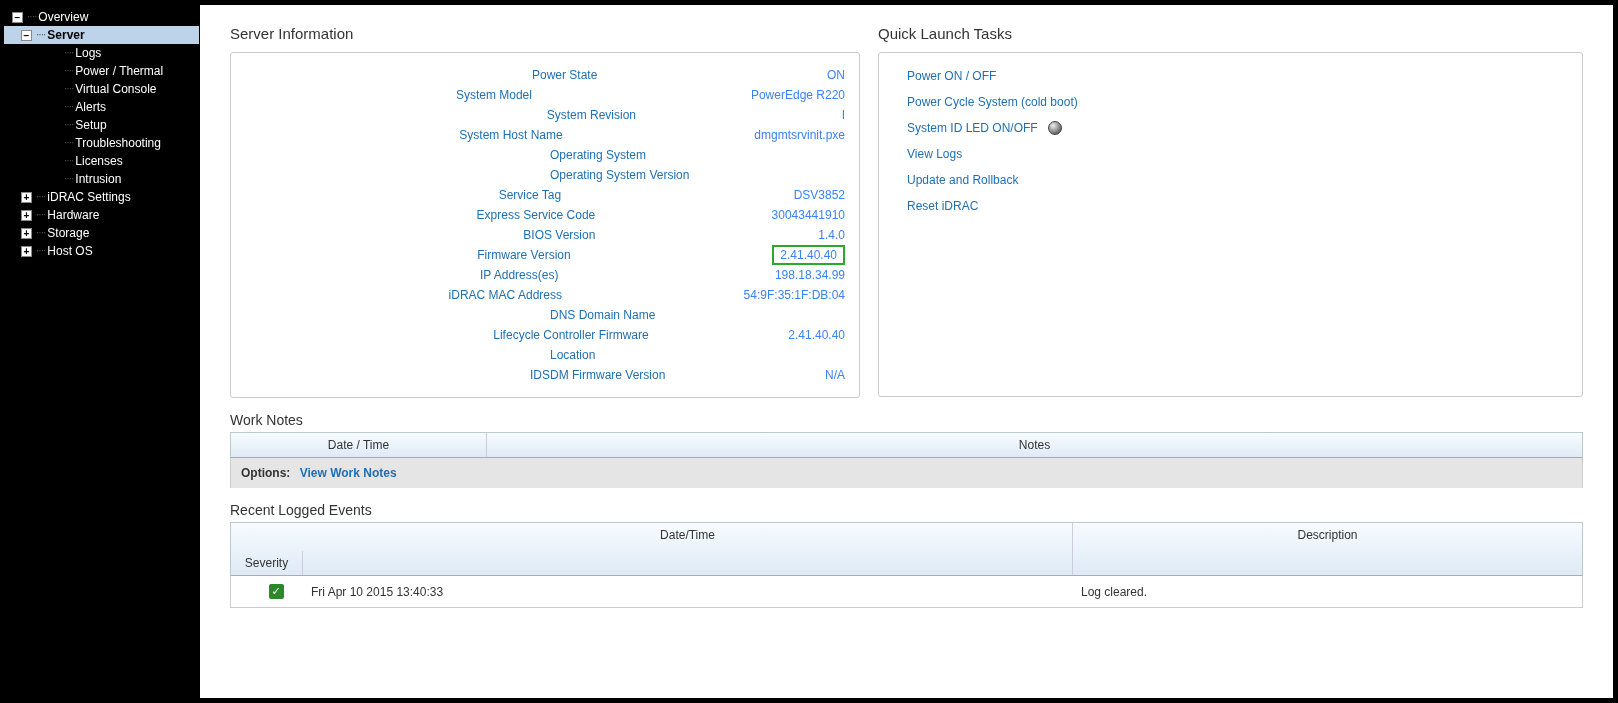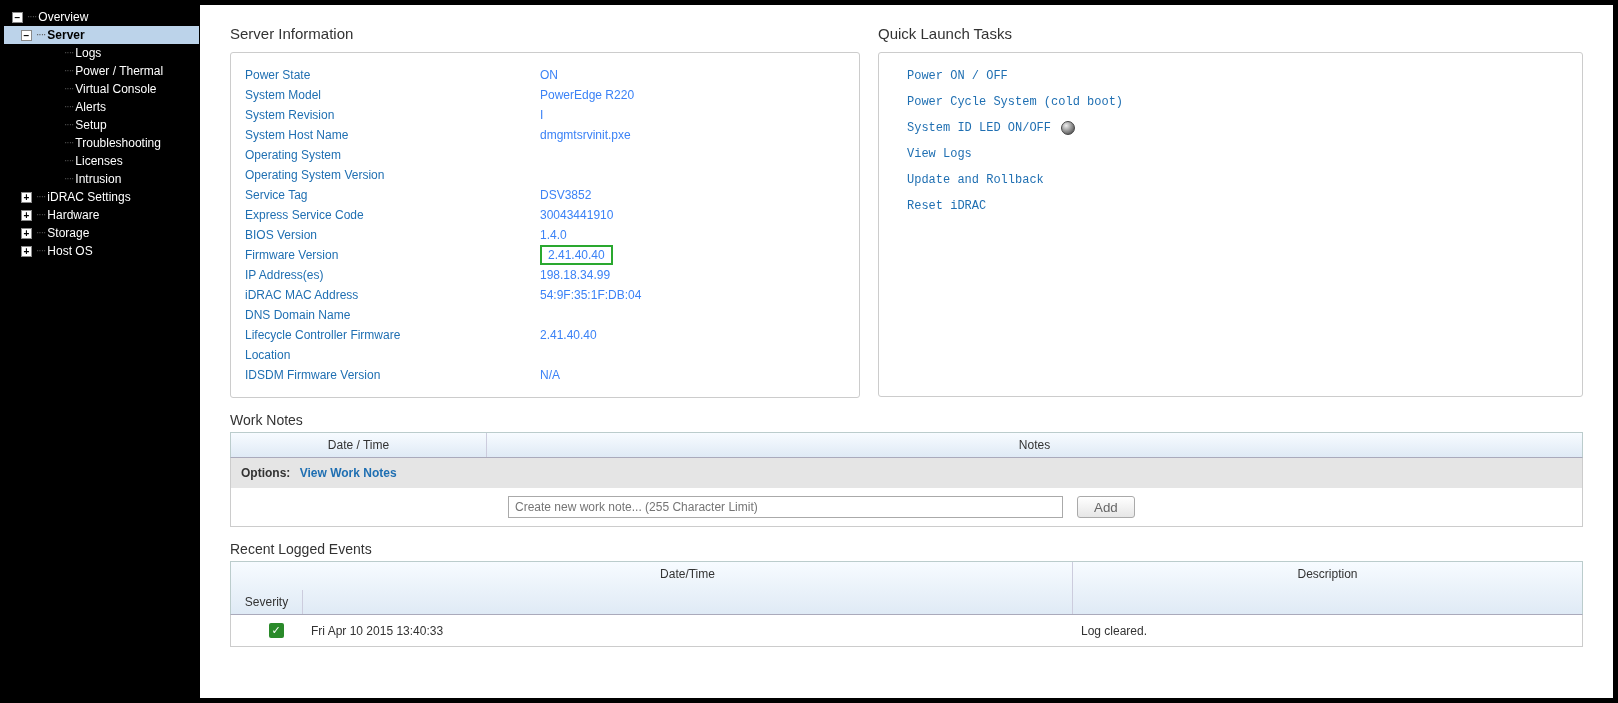--- a/index.html
+++ b/index.html
@@ -14,22 +14,22 @@
 .tree-item.lvl1 { padding-left: 35px; }
 .tree-item.lvl2 { padding-left: 60px; }
 .dots { color: #555; letter-spacing: -1px; margin-right: 2px; font-size: 10px; position: relative; top: -1px; }
 .main { flex: 1; background: #fff; padding: 20px 30px 10px 30px; overflow: auto; border: 1px solid #000; }
 .row-top { display: flex; gap: 18px; }
 .panel { border: 1px solid #ccc; border-radius: 3px; }
 .panel-title { font-size: 15px; font-weight: normal; color: #333; margin-bottom: 10px; }
 .server-info { flex: 0 0 630px; }
 .server-info .panel { padding: 12px 14px; }
 .quick-launch { flex: 1; }
-.quick-launch .panel { padding: 10px 28px; min-height: 345px; font-family: Liberation Mono, monospace; }
-.kv-row { display: flex; min-height: 20px; align-items: center; }
+.quick-launch .panel { padding: 10px 28px; min-height: 345px; }
+.kv-row { display: flex; min-height: 20px; align-items: center; justify-content: flex-end; }
 .kv-row .k { width: 295px; color: #1f6fb2; cursor: pointer; }
 .kv-row .v { color: #3b82f6; }
 .kv-row .v.highlight { border: 2px solid #2aa82f; padding: 1px 6px; }
 .ql-link { color: #1f6fb2; cursor: pointer; display: block; padding: 6px 0; }
 .ql-link.with-icon { display: flex; align-items: center; gap: 10px; }
 .led { width: 14px; height: 14px; border-radius: 50%; background: radial-gradient(circle at 35% 30%, #eee 0%, #888 55%, #333 100%); border: 1px solid #444; display: inline-block; }
 .section-title { font-size: 14px; color: #333; margin: 14px 0 4px 0; }
 .grid-hdr { display: flex; background: linear-gradient(#f7fbff,#dfeaf5); border: 1px solid #bcc; border-bottom: 1px solid #aab; }
 .grid-hdr .cell { padding: 5px 10px; color: #333; border-right: 1px solid #ccd; text-align: center; }
 .options-bar { background: #e5e5e5; border-left: 1px solid #ccc; border-right: 1px solid #ccc; padding: 8px 10px; }
@@ -209,25 +209,20 @@
 
     <div class="section-title">Work Notes</div>
     <div class="grid-hdr wn-hdr">
       <div class="cell c1">Date / Time</div>
       <div class="cell c2">Notes</div>
     </div>
     <div class="options-bar">
       <span class="lbl">Options:</span>
       <a class="link">View Work Notes</a>
     </div>
-    <div class="note-row">
-      <div class="c1"></div>
-      <input class="note-input" placeholder="Create new work note... (255 Character Limit)" style="">
-      <button class="add-btn">Add</button>
-    </div>
 
     <div class="section-title">Recent Logged Events</div>
     <div class="grid-hdr events-hdr">
       <div class="cell sev">Severity</div>
       <div class="cell dt">Date/Time</div>
       <div class="cell desc">Description</div>
     </div>
     <div class="event-row">
       <div class="sev">
           <span class="ok-icon">✓</span>

